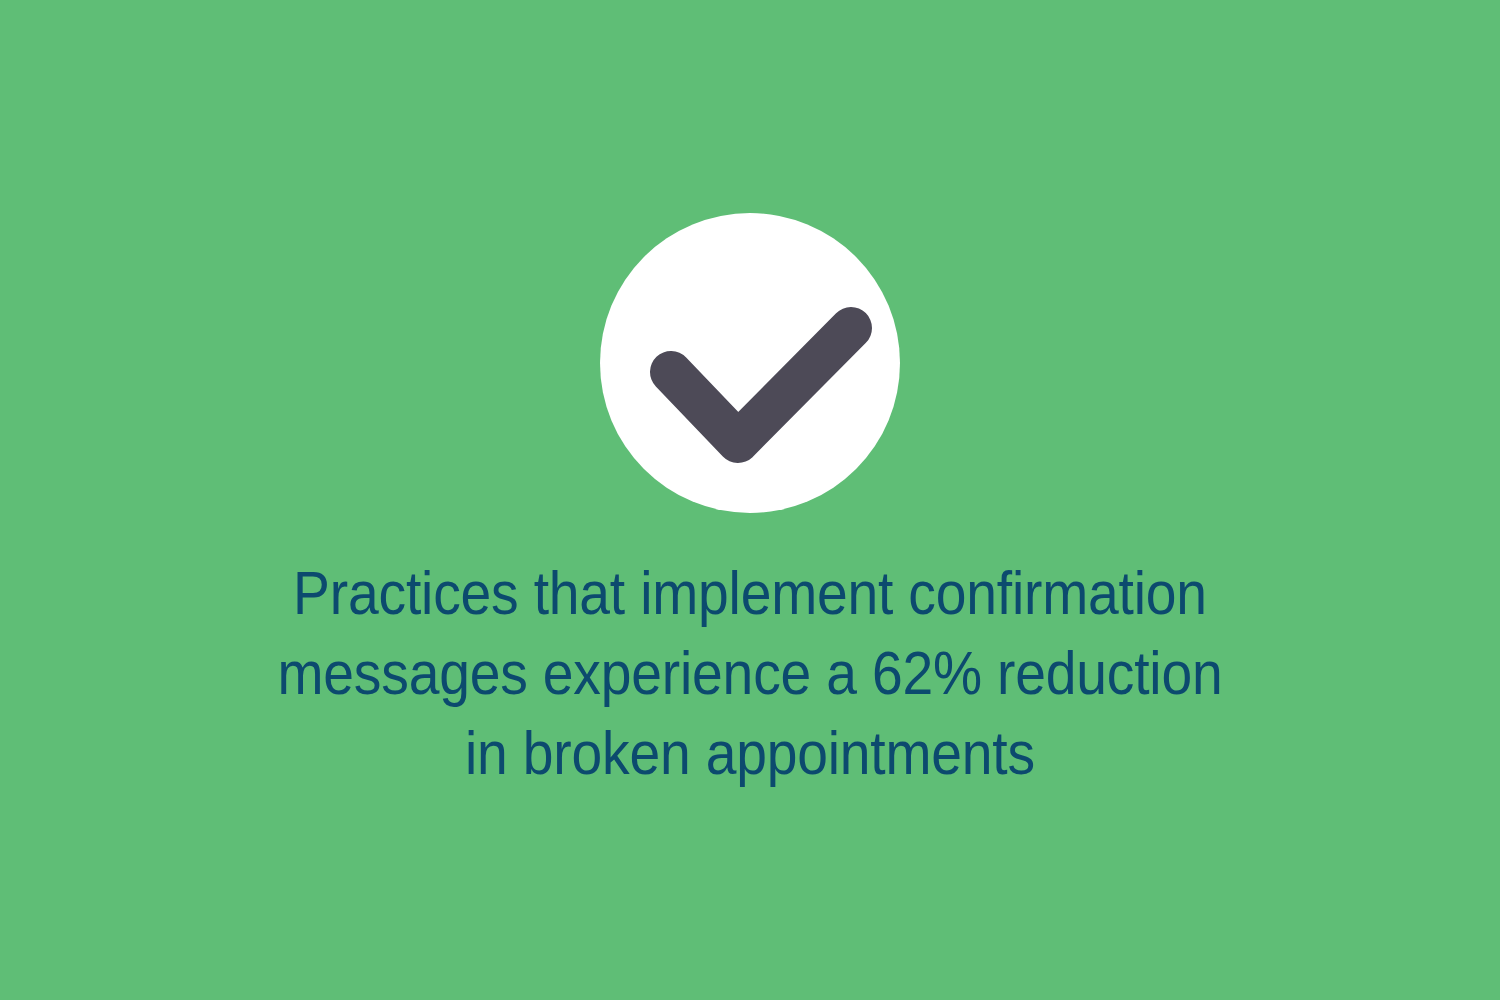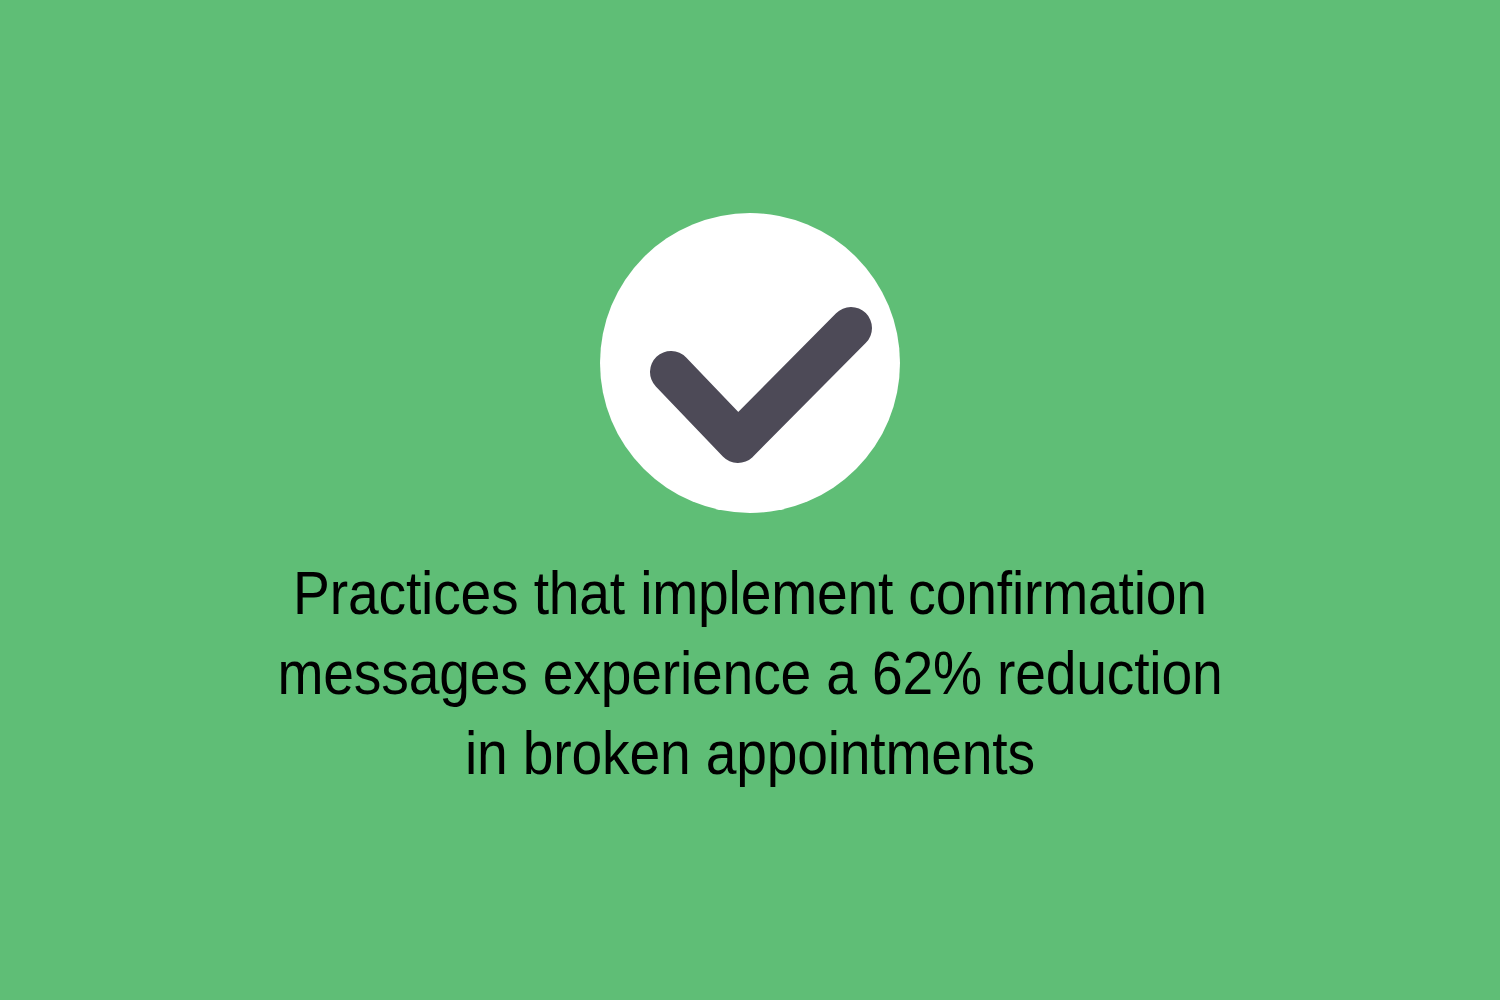--- a/index.html
+++ b/index.html
@@ -79,19 +79,19 @@
 <div class="slide" style="background: rgb(95, 190, 118);">
 
   <div class="badge-wrap">
     <div class="badge-circle" style="background: rgb(255, 255, 255);">
       <svg viewBox="0 0 300 300" aria-hidden="true">
         <path d="M 71 159 L 138 229 L 251 115" fill="none" stroke="#4d4a57" stroke-width="42" stroke-linecap="round" stroke-linejoin="round"></path>
       </svg>
     </div>
   </div>
 
-  <div class="caption" style="color: #000000;">
+  <div class="caption" style="color: #0c4a6e;">
     <span class="ln">Practices that implement confirmation</span>
     <span class="ln">messages experience a 62% reduction</span>
     <span class="ln">in broken appointments</span>
   </div>
 
 </div>
 
 </body></html>

